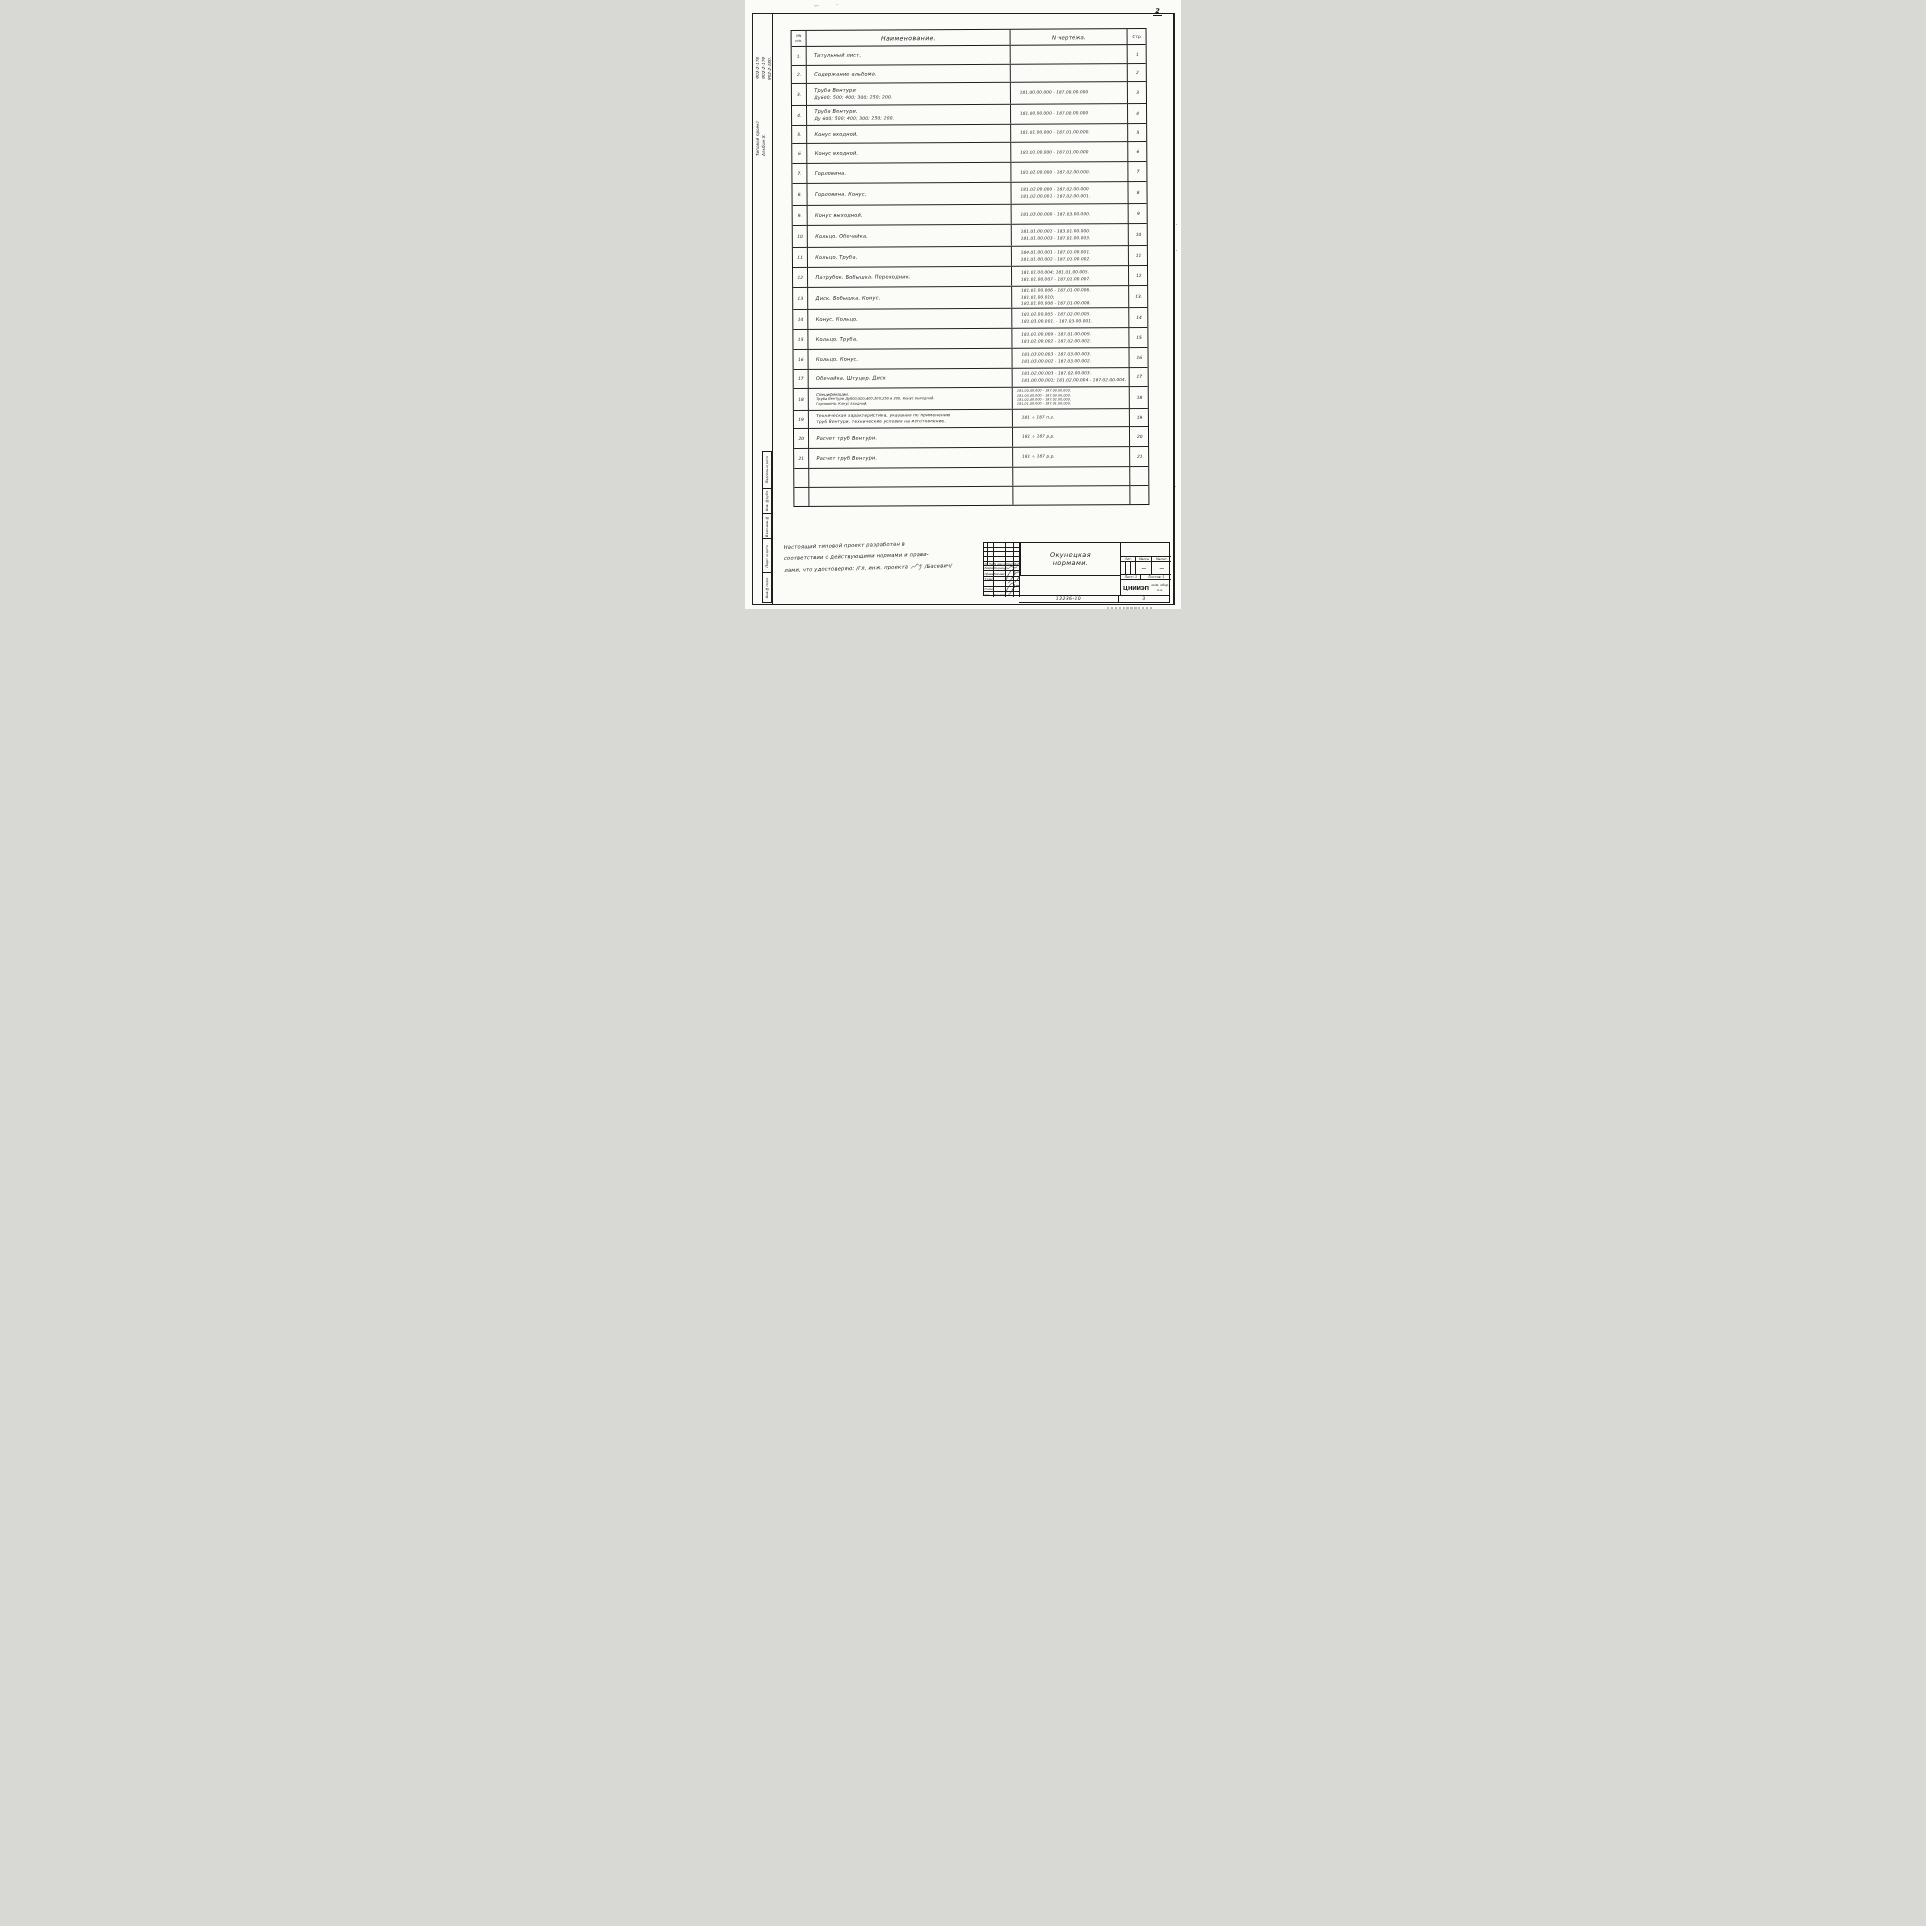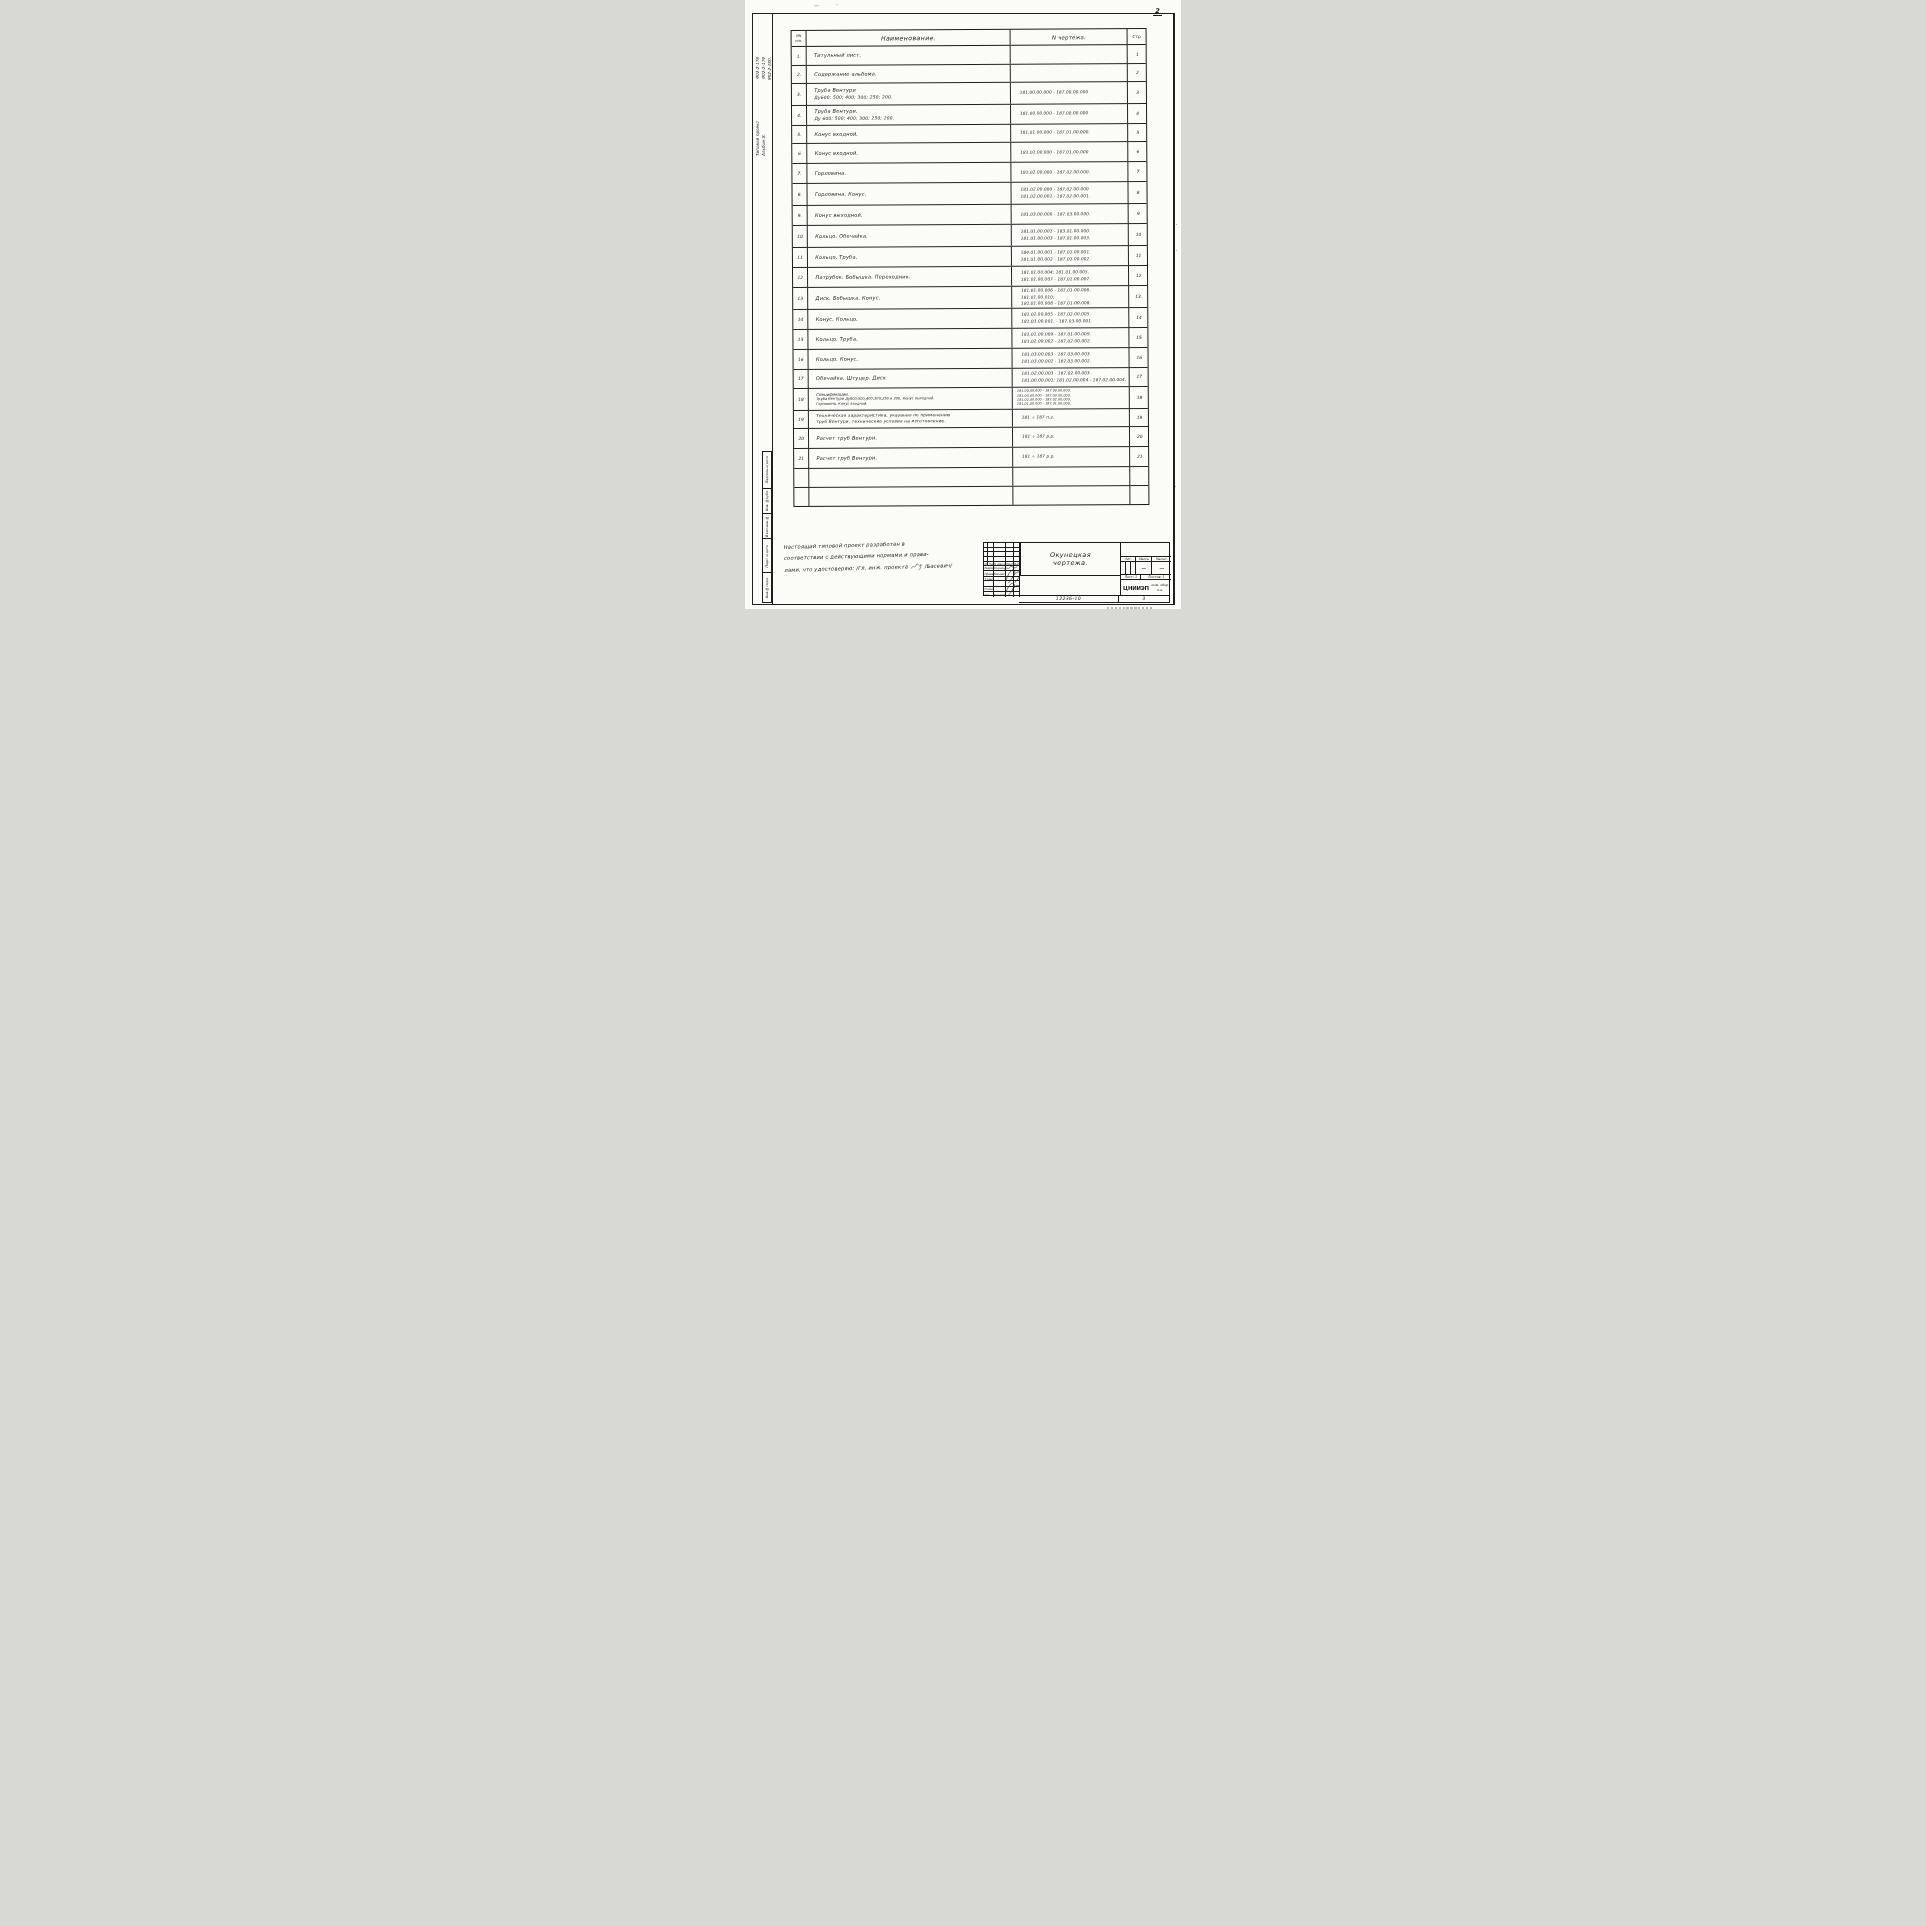--- a/index.html
+++ b/index.html
@@ -482,21 +482,21 @@
     </svg>
     <svg class="sig-svg" style="left:18.5px;top:24px;width:18.5px;height:17.7px;" viewBox="0 0 48 46">
       <path d="M6 40 C16 8, 26 4, 30 10 C34 16, 20 34, 14 42 M24 28 C32 14, 40 10, 44 16 C46 22, 38 34, 30 40" fill="none" stroke="#1b1b1b" stroke-width="1.6"></path>
     </svg>
     <svg class="sig-svg" style="left:17.7px;top:38px;width:19px;height:15.4px;" viewBox="0 0 50 40">
       <path d="M8 36 C18 6, 28 2, 32 8 C36 14, 24 30, 16 38 M26 24 C34 12, 42 8, 46 14" fill="none" stroke="#1b1b1b" stroke-width="1.6"></path>
     </svg>
 
     <div class="tb-title">
       <span>Окунецкая</span>
-      <span>чертежа.</span>
+      <span>нормами.</span>
     </div>
 
     <div class="tb-right">
       <div class="tbr-empty"></div>
       <div class="tbr-head">
         <div>Лит.</div>
         <div>Масса</div>
         <div>Масшт.</div>
       </div>
       <div class="tbr-vals">

